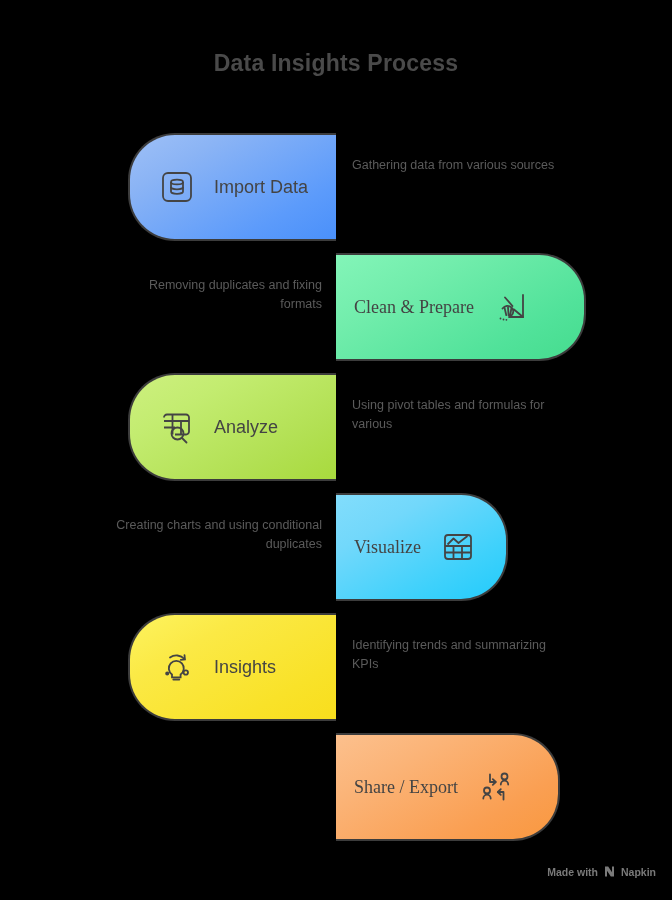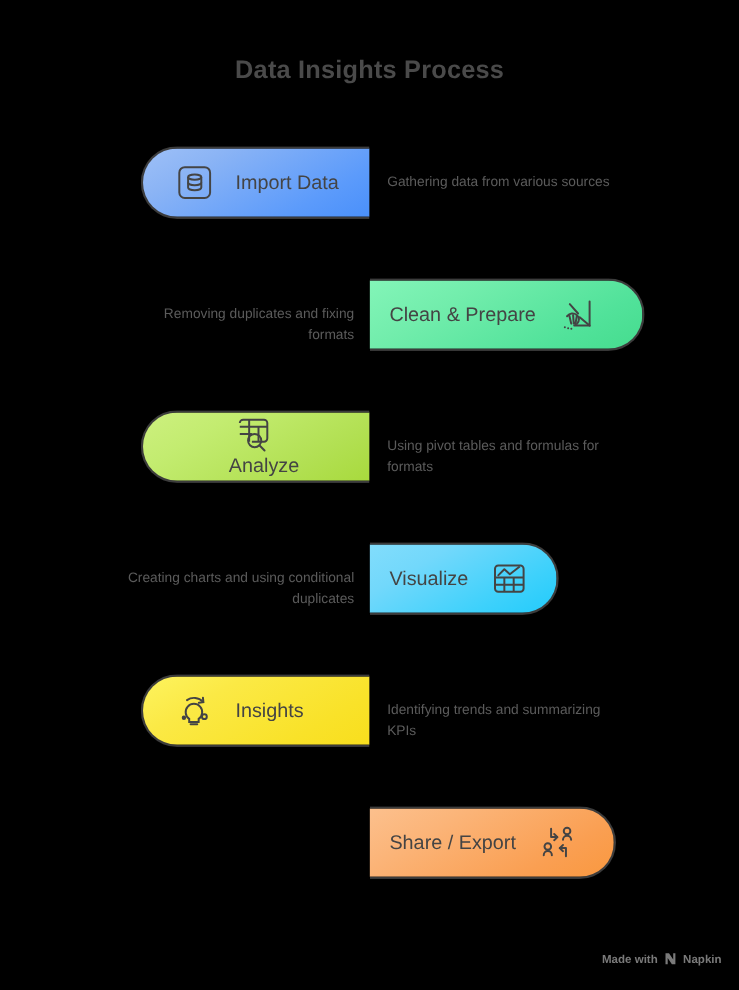--- a/index.html
+++ b/index.html
@@ -37,21 +37,21 @@
 
   .step-row {
     position: relative;
     height: 120px;
   }
 
   
   .pill {
     position: absolute;
     top: 13px;
-    height: 66px;
+    height: 108px;
     box-sizing: border-box;
     border: 2px solid #3c3c3c;
     display: flex;
     align-items: center;
     box-shadow: 3px 4px 7px rgba(0,0,0,0.55);
   }
 
   
   .pill.left-cap {
     left: 128px;
@@ -70,20 +70,21 @@
   .pill.right-cap {
     left: 336px;
     border-top-right-radius: 47px;
     border-bottom-right-radius: 47px;
     border-top-left-radius: 0;
     border-bottom-left-radius: 0;
     border-left: none;
     padding-left: 18px;
     padding-right: 26px;
     justify-content: flex-start;
+    font-family: Liberation Serif, serif;
   }
 
   .pill-label {
     font-size: 18px;
     color: #444444;
     white-space: nowrap;
   }
 
   .pill-icon {
     display: flex;
@@ -111,21 +112,21 @@
     text-align: left;
   }
   .desc.left-side {
     left: 110px;
     text-align: right;
   }
 
   
   .pill-import   { background: linear-gradient(150deg, #9ec0f7 0%, #8bb4f5 25%, #5c9bfb 75%, #4a90fa 100%); }
   .pill-clean    { width: 250px; background: linear-gradient(150deg, #83f5b8 0%, #72edac 30%, #51e29a 75%, #45dc8e 100%); }
-  .pill-analyze  { background: linear-gradient(150deg, #cdf07f 0%, #c3ec70 28%, #b2e053 72%, #a8da3d 100%); flex-direction: column; }
+  .pill-analyze  { background: linear-gradient(150deg, #cdf07f 0%, #c3ec70 28%, #b2e053 72%, #a8da3d 100%); }
   .pill-visualize{ width: 172px; background: linear-gradient(150deg, #82ddfc 0%, #72d8fb 28%, #3ed1fb 72%, #22cbfb 100%); text-align: right; }
   .pill-insights { background: linear-gradient(150deg, #fdf35f 0%, #fbe945 30%, #f9e229 75%, #f8de1d 100%); }
   .pill-share    { width: 224px; background: linear-gradient(150deg, #fcc08d 0%, #fbb478 28%, #fa9f52 74%, #f9983f 100%); }
 
   
   #footer {
     position: absolute;
     right: 16px;
     bottom: 22px;
     display: flex;
@@ -184,21 +185,21 @@
       <span class="pill-icon">
         <svg width="38" height="38" viewBox="0 0 38 38" fill="none" stroke="#444" stroke-width="1.8">
           <path d="M6 9.5a3 3 0 013-3h19a3 3 0 013 3v14a3 3 0 01-3 3H17"></path>
           <path d="M6 13h25M6 19.5h11M14.5 6.5v20M23 13v13"></path>
           <circle cx="19.5" cy="25.5" r="6"></circle>
           <path d="M24 30l4.5 4.5" stroke-linecap="round"></path>
         </svg>
       </span>
       <span class="pill-label">Analyze</span>
     </div>
-    <div class="desc right-side">Using pivot tables and formulas for formats</div>
+    <div class="desc right-side">Using pivot tables and formulas for various</div>
   </div>
 
   <div class="step-row">
     <div class="desc left-side">Creating charts and using conditional duplicates</div>
     <div class="pill right-cap pill-visualize">
       <span class="pill-label">Visualize</span>
       <span class="pill-icon">
         <svg width="38" height="38" viewBox="0 0 38 38" fill="none" stroke="#444" stroke-width="1.8">
           <rect x="6" y="7" width="26" height="24" rx="3"></rect>
           <path d="M6 18h26M6 24.5h26M14.5 18v13M23 18v13"></path>

